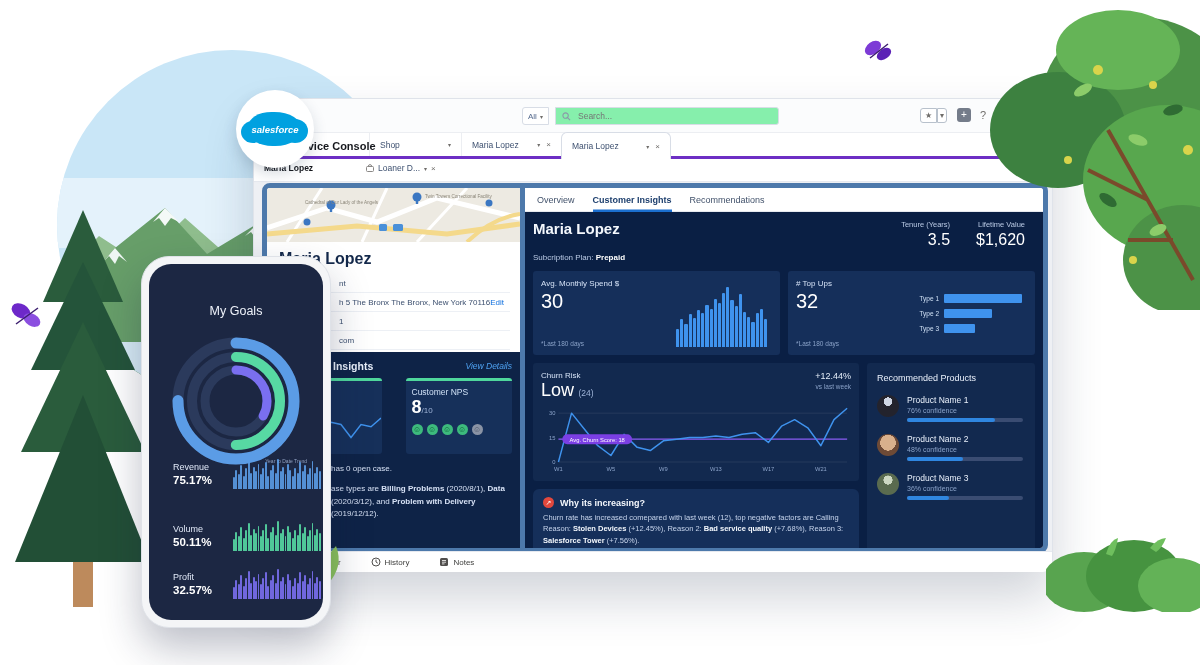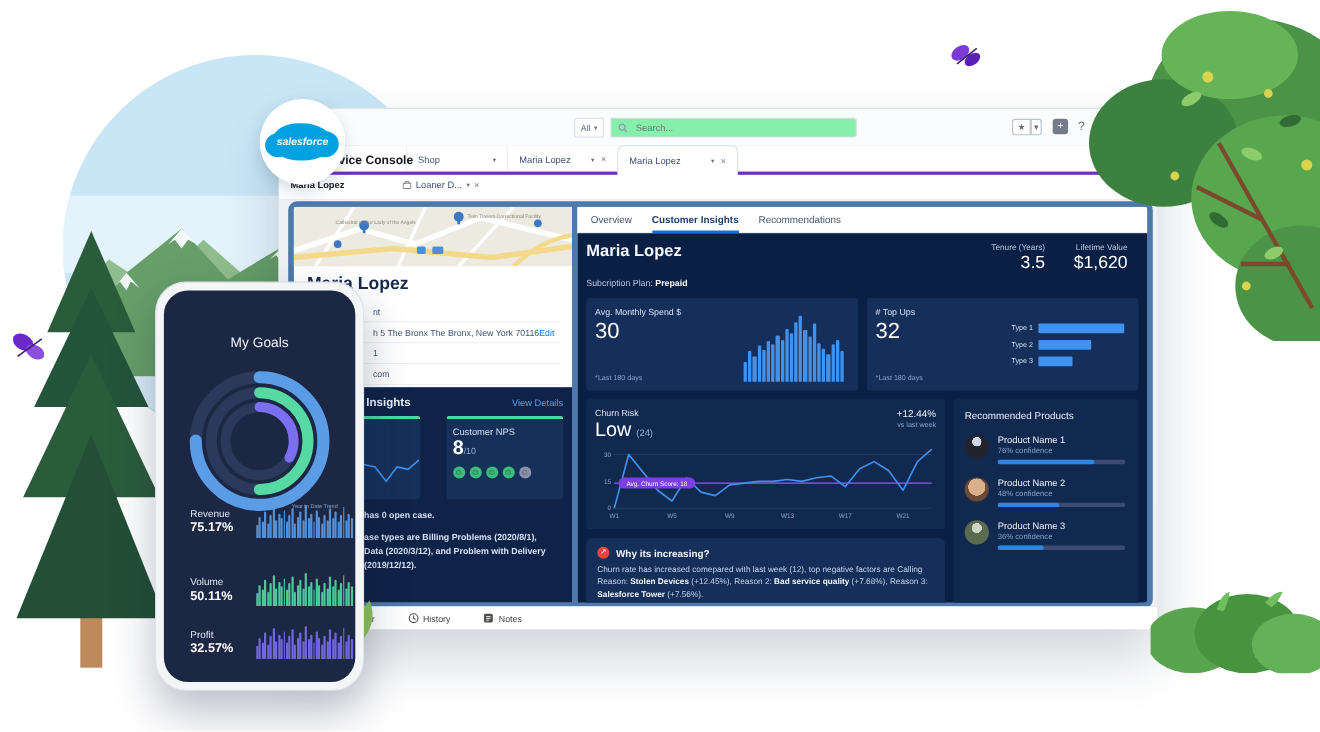--- a/index.html
+++ b/index.html
@@ -64,32 +64,32 @@
 
   
   #map{width:253px;height:54px;background:#ece9e1;position:relative;flex:none;}
   #contact-pad{padding:6px 10px 2px 12px;}
   #contact-name{font-size:16px;font-weight:bold;color:#14294b;margin:2px 0 6px;}
   .field-row{height:19px;border-bottom:1px solid #edf0f5;font-size:8px;color:#3e5170;display:flex;align-items:center;padding-left:60px;position:relative;}
   .field-row .edit{position:absolute;right:6px;color:#0f6fde;font-size:8px;}
   #insights{flex:1;background:#0e2347;padding:8px;display:flex;flex-direction:column;}
   #insights-head{display:flex;justify-content:space-between;align-items:center;margin-bottom:6px;}
   #insights-title{font-size:10.5px;font-weight:bold;color:#e9f0fb;padding-left:58px;}
-  #insights-link{font-size:8.5px;color:#4ea1f0;}
+  #insights-link{font-size:8.5px;color:#4ea1f0;font-style:italic;}
   #icardrow{display:flex;gap:24px;}
   .icard{flex:1;height:76px;background:#16305a;border-top:3px solid #4fd79c;border-radius:3px;padding:6px;position:relative;}
   #icard1-frag{font-size:9px;color:#cfe0f5;padding-left:28px;}
   #nps-label{font-size:8.5px;color:#cfe0f5;}
   #nps-val{font-size:18px;font-weight:bold;color:#fff;}
   #nps-denom{font-size:8px;color:#9fb4d8;}
   #nps-faces{display:flex;gap:4px;margin-top:6px;}
   .face{width:11px;height:11px;border-radius:50%;background:#3dba7d;color:#0e5c38;font-size:8px;line-height:11px;text-align:center;}
   .face.gray{background:#8a93a5;color:#4c5568;}
   #cases-text{margin-top:9px;font-size:8px;color:#d6e1f5;line-height:1.55;padding-left:56px;padding-right:6px;}
-  #cases-text p{margin:0 0 8px;font-weight:bold;}
+  #cases-text p{margin:0 0 8px;}
 
   
   #rtabs{height:24px;background:#fff;border-bottom:1px solid #e6e9ef;display:flex;align-items:center;gap:18px;padding-left:12px;flex:none;}
   .rtab{font-size:9px;color:#42526b;height:24px;line-height:24px;}
   .rtab.active{color:#1d3f6e;font-weight:bold;box-shadow:inset 0 -2.5px 0 #1b6fd0;}
   #dash{flex:1;background:#0a1f44;padding:8px;display:flex;flex-direction:column;}
   #dash-head{display:flex;justify-content:space-between;}
   #dash-name{font-size:15px;font-weight:bold;color:#f4f8fd;}
   #dash-plan{font-size:8px;color:#b9c9e4;margin-top:16px;}
   #dash-plan b{color:#fff;}

